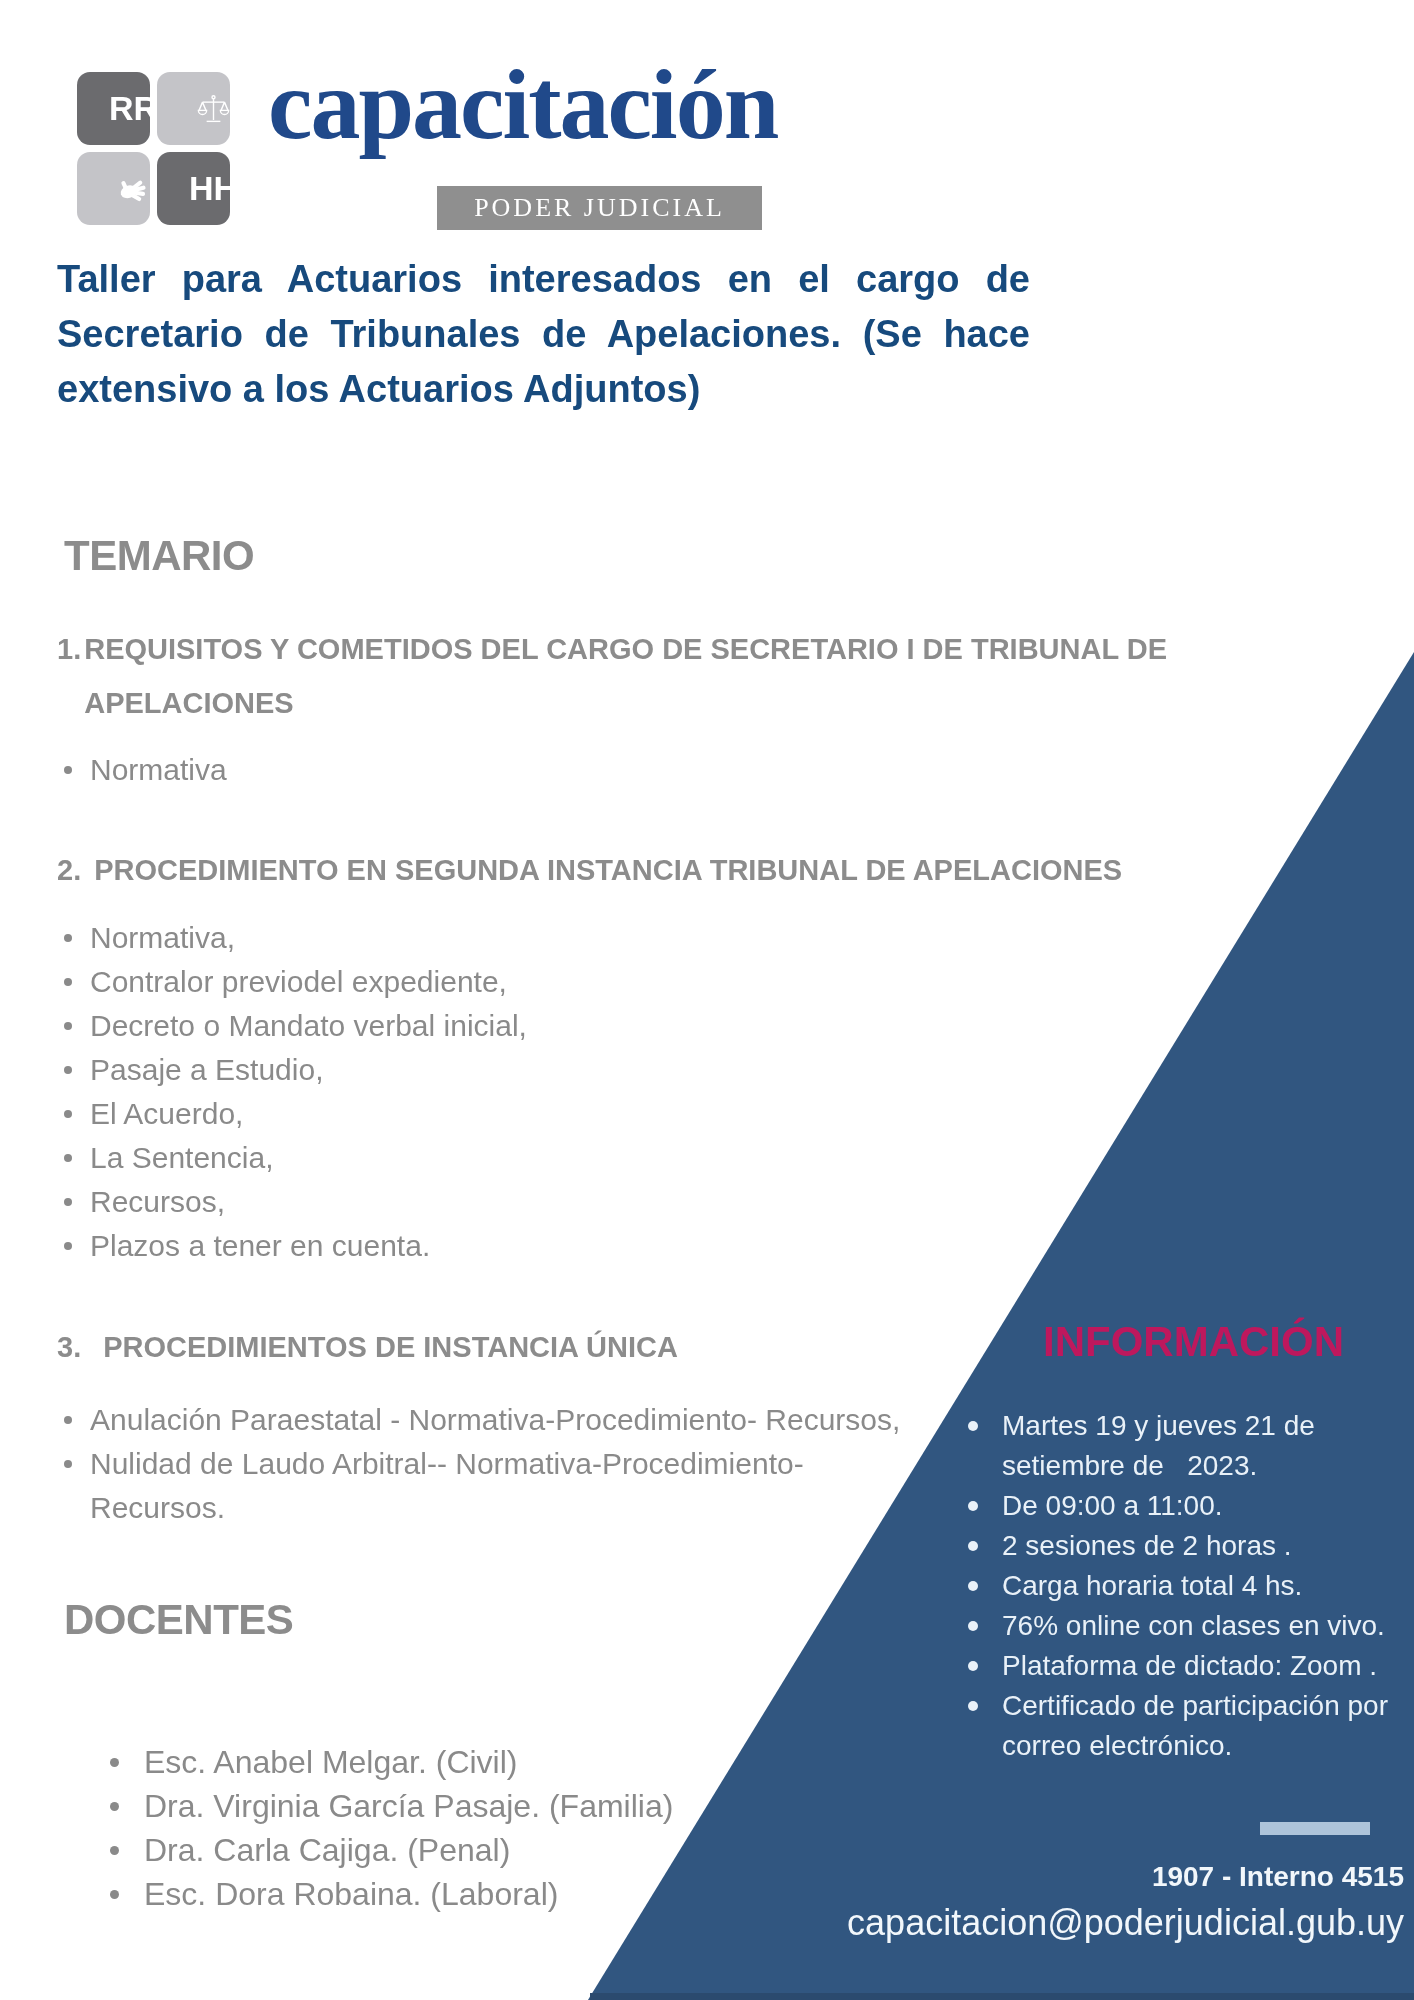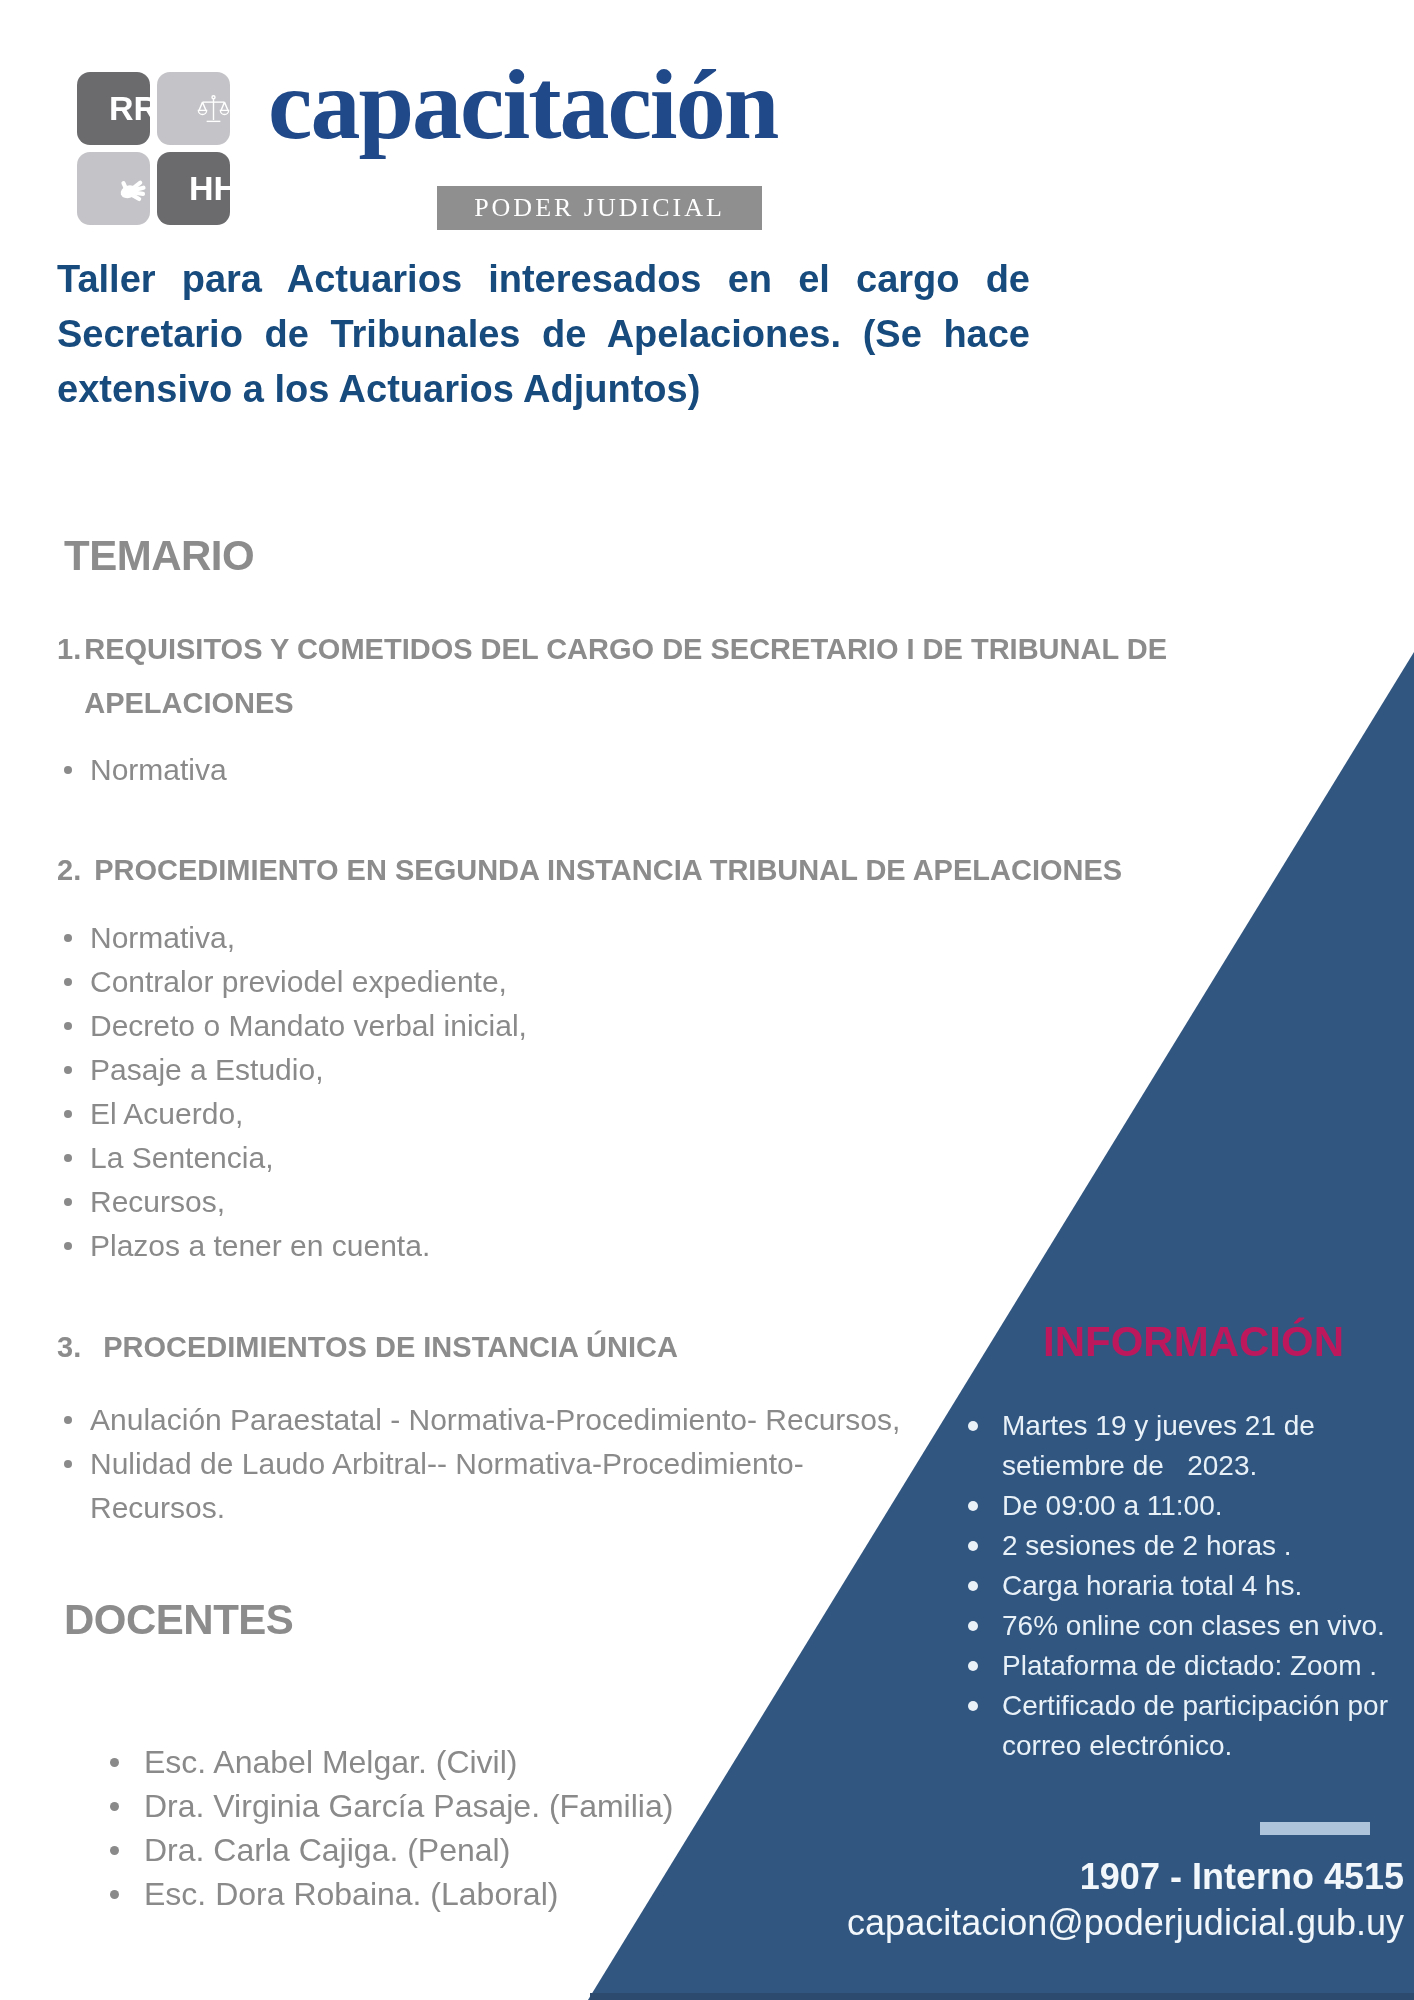--- a/index.html
+++ b/index.html
@@ -65,21 +65,21 @@
             clip-path:polygon(100% 32.6%,41.58% 100%,100% 100%);}
   .bottom-strip{left:590px;top:1993px;width:824px;height:7px;background:#2b4a6e;}
 
   .info-head{left:1043px;top:1318px;color:#be185d;font-weight:700;font-size:42px;}
   .ilist{left:962px;top:1406px;width:440px;color:#e9f1f8;font-size:28px;line-height:40px;}
   .ilist li{position:relative;padding-left:40px;}
   .ilist li::before{content:"";position:absolute;left:6px;top:15px;width:10px;height:10px;
                     border-radius:50%;background:#e9f1f8;}
   .mini-bar{left:1260px;top:1822px;width:110px;height:13px;background:#aec4da;}
   .contact{right:10px;top:1854px;text-align:right;color:#f2f7fb;}
-  .phone{font-size:36px;font-weight:700;line-height:46px;}
+  .phone{font-size:28px;font-weight:700;line-height:46px;}
   .email{font-size:36px;font-weight:400;line-height:46px;}
 </style>
 </head>
 <body>
 
 <div id="page">
 
   <div class="abs tiles">
     <div class="tile dark">
       <span>RR</span>

